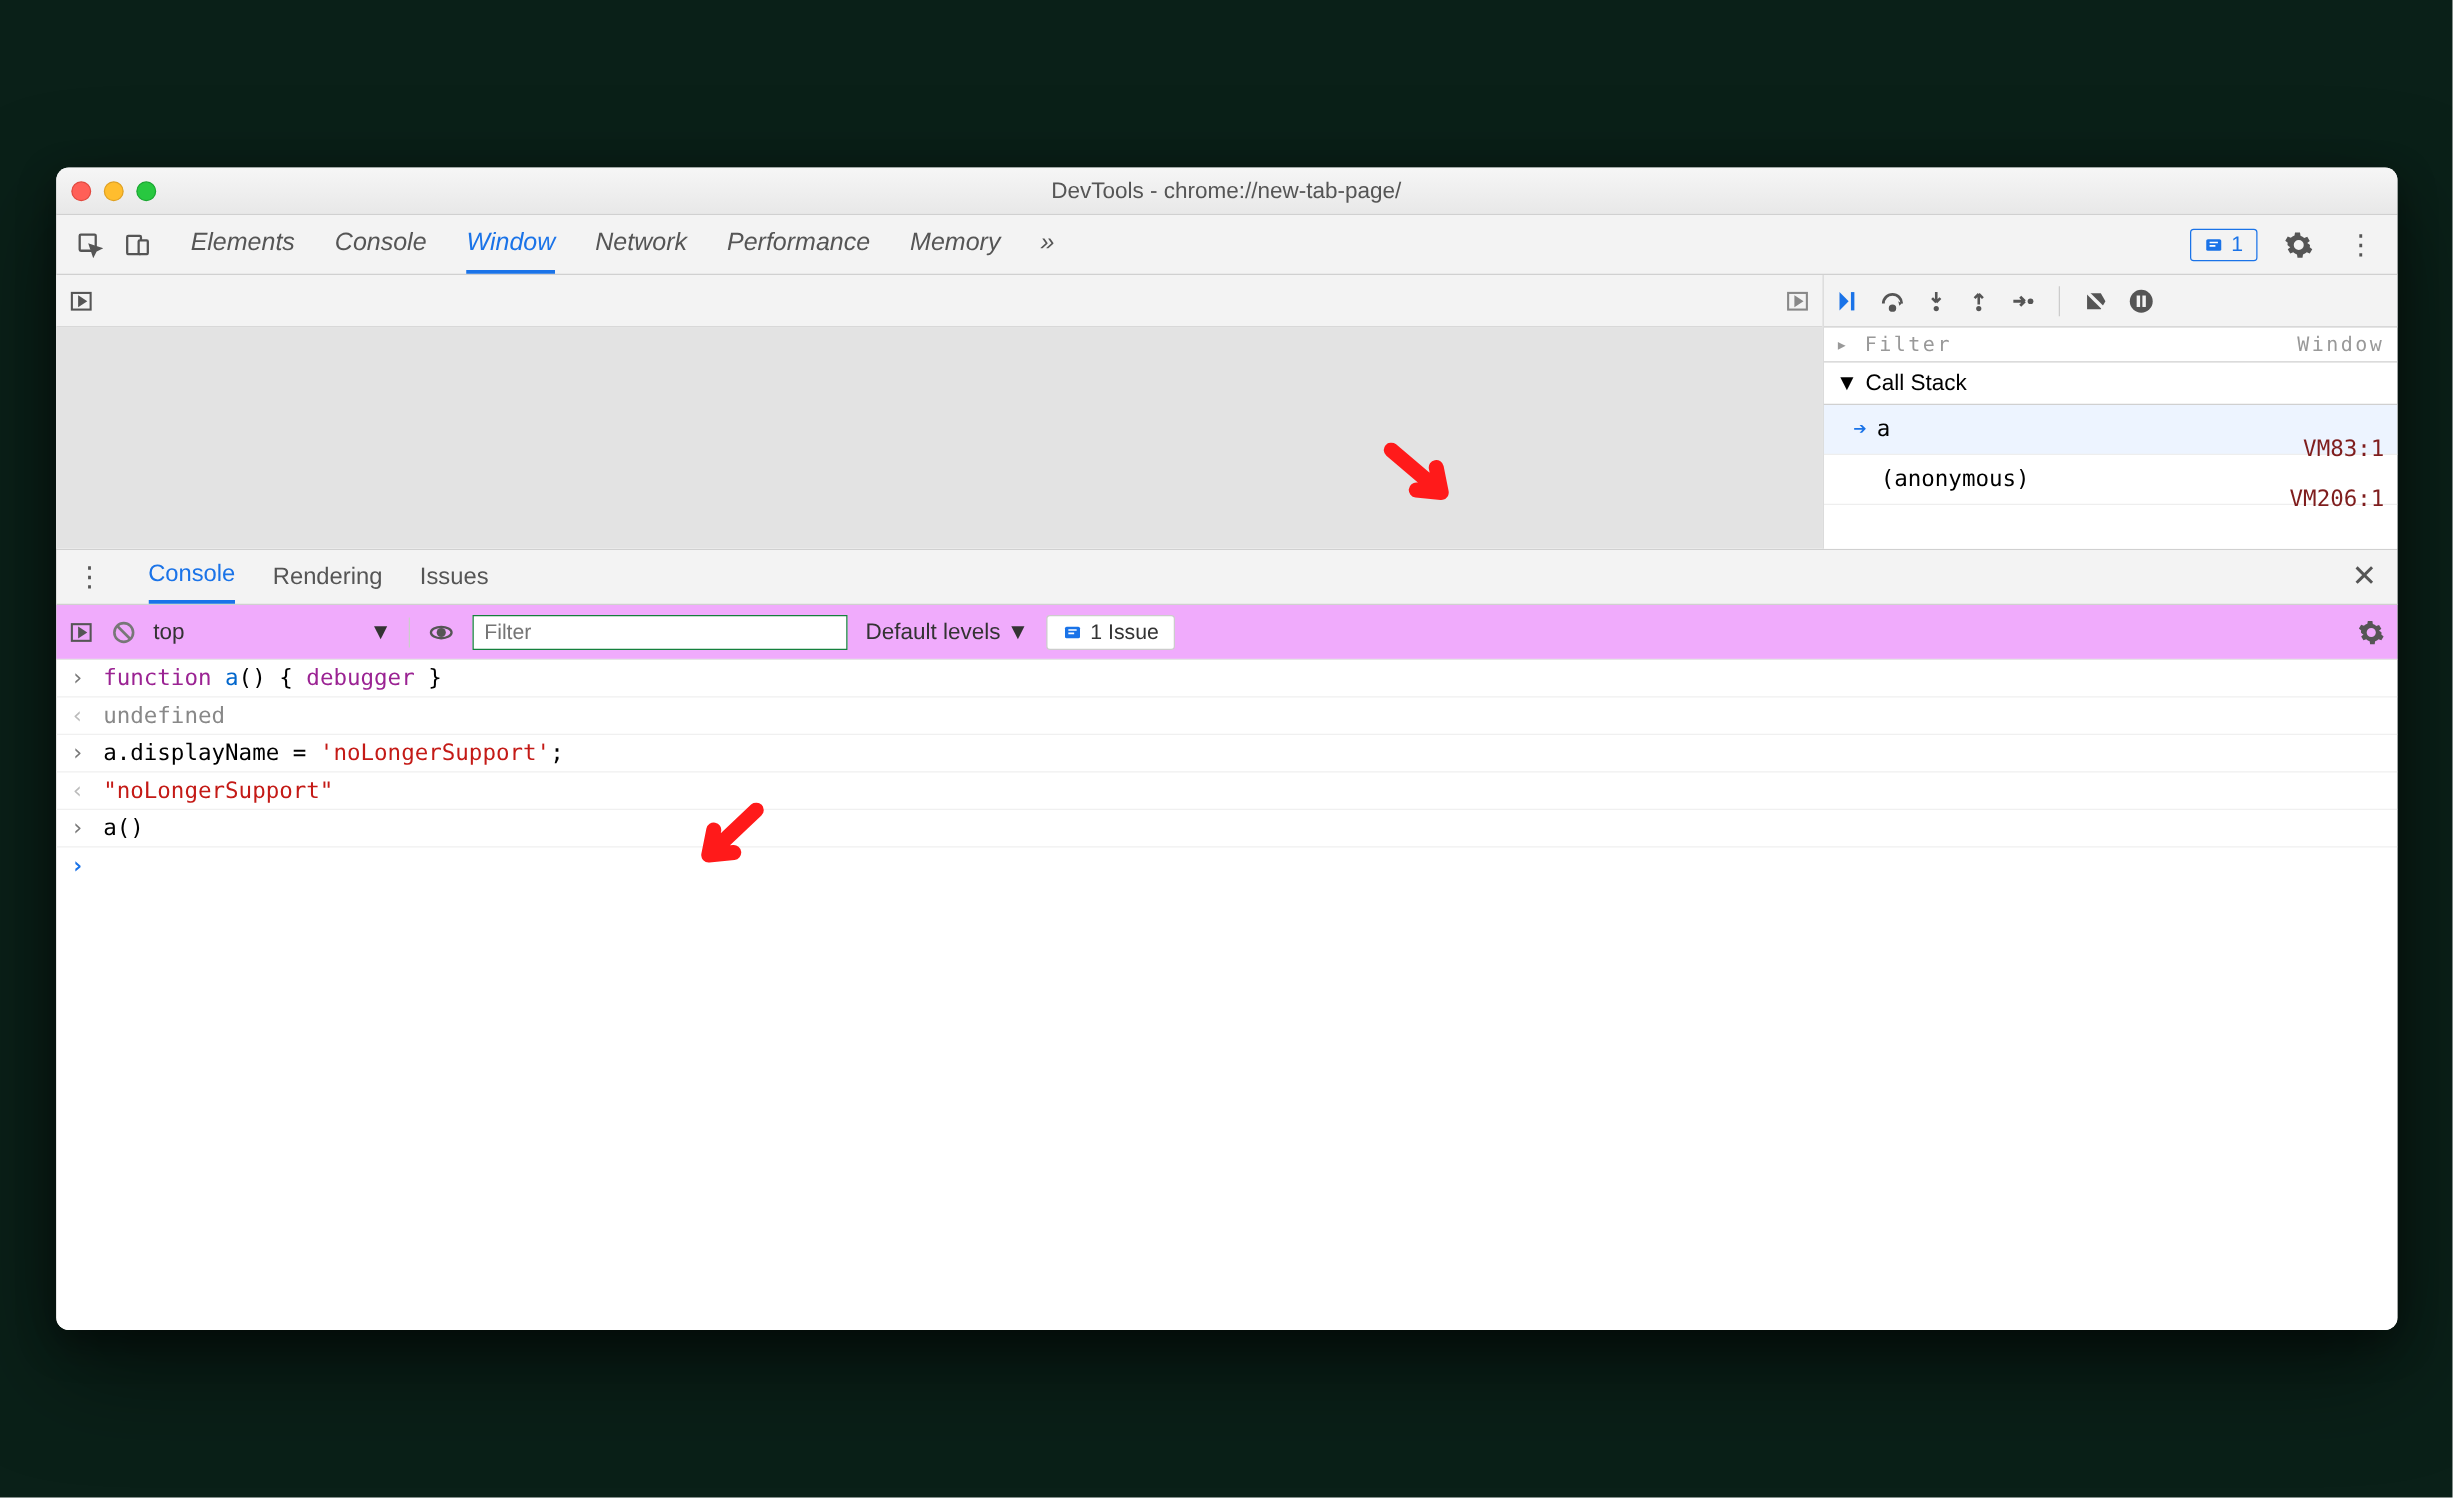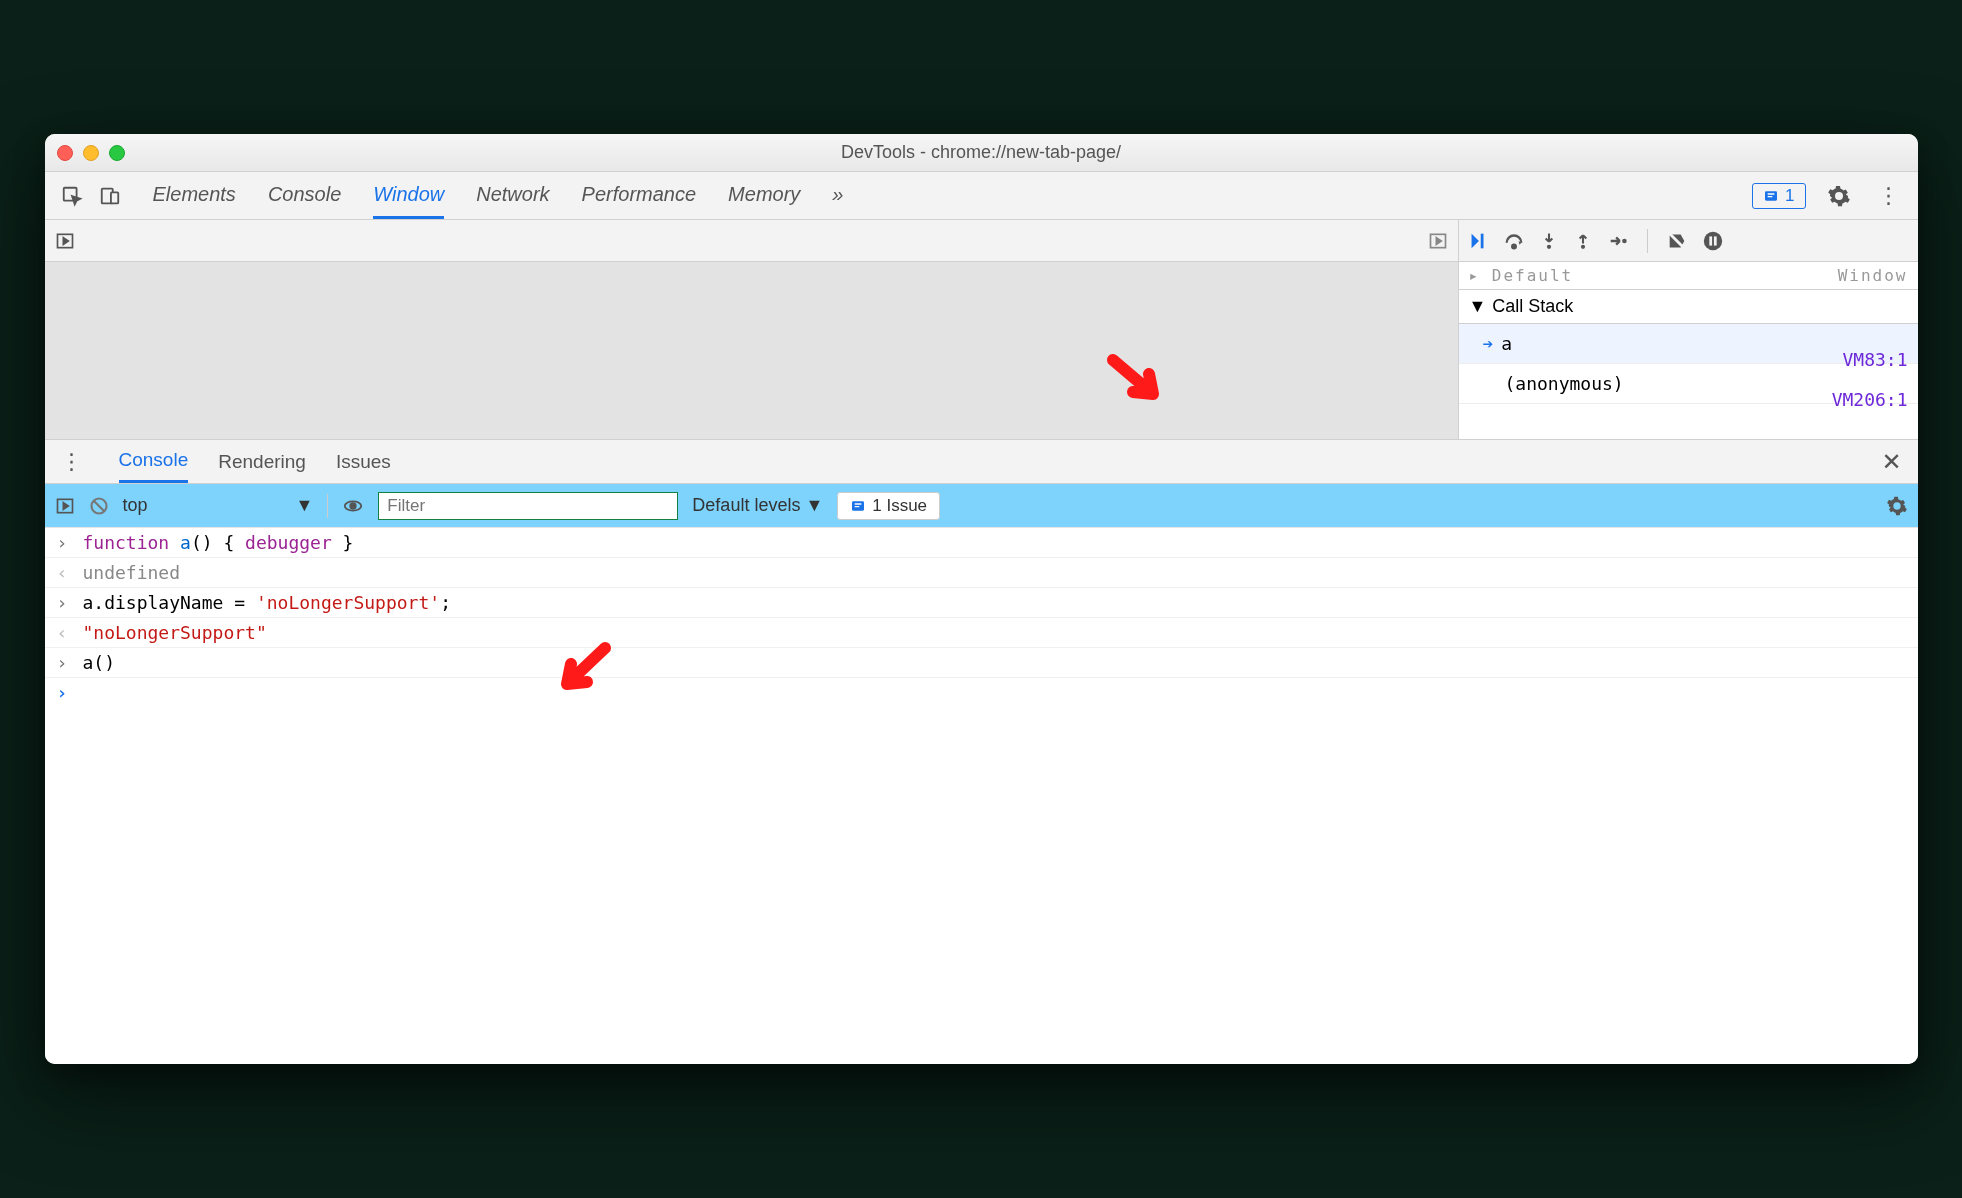--- a/index.html
+++ b/index.html
@@ -56,27 +56,27 @@
   .sources-row { display:flex; height:220px; border-bottom:1px solid #d0d0d0; }
   .sources-left { flex:1; background:#fff; display:flex; flex-direction:column; }
   .sources-toolbar { height:42px; border-bottom:1px solid #d0d0d0; display:flex; align-items:center; padding:0 10px; gap:12px; background:#f3f3f3;}
   .sources-empty { flex:1; background:#e3e3e3; }
   .sources-right { width:460px; border-left:1px solid #d0d0d0; display:flex; flex-direction:column; background:#fff; overflow:hidden;}
   .debug-toolbar { height:42px; border-bottom:1px solid #d0d0d0; display:flex; align-items:center; padding:0 8px; gap:14px; background:#f3f3f3; }
   .debug-toolbar .sep { width:1px; height:24px; background:#ccc; margin:0 4px; }
   .scope-top { height:28px; border-bottom:1px solid #d0d0d0; display:flex; align-items:center; padding:0 10px; font-family:monospace; color:#999; overflow:hidden; font-size:16px;}
   .section-hdr { height:34px; border-bottom:1px solid #d0d0d0; display:flex; align-items:center; padding:0 10px; font-size:18px; gap:6px; }
   .stack-row { height:40px; border-bottom:1px solid #eee; display:flex; align-items:center; padding:0 10px 0 24px; font-size:18px; font-family:monospace; }
-  .stack-row .loc { margin-left:auto; color:#6d28d9;margin-top:32px; }
+  .stack-row .loc { margin-left:auto; color:#7f1d1d;margin-top:32px; }
   .stack-row.active { background:#edf4ff; }
   .stack-row .ptr { color:#1a73e8; margin-right:8px; }
   .drawer-tabs { height:44px; border-bottom:1px solid #d0d0d0; display:flex; align-items:center; padding:0 10px; gap:30px; background:#f3f3f3; position:relative;}
   .drawer-tab { font-size:19px; color:#555; padding:9px 0; cursor:pointer; }
   .drawer-tab.active { color:#1a73e8; border-bottom:3px solid #1a73e8; }
-  .console-toolbar { height:44px; border-bottom:1px solid #e5e5e5; display:flex; align-items:center; padding:0 10px; gap:14px; background:#7dd3fc;}
+  .console-toolbar { height:44px; border-bottom:1px solid #e5e5e5; display:flex; align-items:center; padding:0 10px; gap:14px; background:#f0abfc;}
   .console-toolbar .ctx { display:flex; align-items:center; gap:8px; font-size:18px; color:#333; }
   .filter-input { width:300px; height:28px; border:1px solid #15803d; padding:0 8px; font-size:17px; background:#fff;}
   .console-body { flex:1; background:#fff; font-family:Menlo,Consolas,monospace; font-size:18px; overflow:auto; }
   .con-line { display:flex; padding:4px 12px; border-bottom:1px solid #f0f0f0; align-items:center; gap:10px; }
   .con-prompt { color:#888; width:16px; }
   .con-prompt.in::before { content:"›"; color:#777; }
   .con-prompt.out::before { content:"‹"; color:#bbb; }
   .con-prompt.blue::before { content:"›"; color:#1a73e8; font-weight:bold; }
   .tok-kw { color:#9b2393; }
   .tok-fn { color:#0066cc; }
@@ -202,21 +202,21 @@
           </span>
         <span>
             <svg width="22" height="22" viewBox="0 0 24 24" fill="#555">
               <circle cx="12" cy="12" r="10"></circle>
               <rect x="8" y="7" width="3" height="10" fill="#f3f3f3"></rect>
               <rect x="13" y="7" width="3" height="10" fill="#f3f3f3"></rect>
             </svg>
           </span>
       </div>
       <div class="scope-top">
-        <span style="letter-spacing:2px;">▸ Default</span>
+        <span style="letter-spacing:2px;">▸ Filter</span>
         <span style="margin-left:auto;letter-spacing:2px;">Window</span>
       </div>
       <div class="section-hdr">
         <span>▼</span>
         <span>Call Stack</span>
       </div>
       <div class="stack-row active">
         <span class="ptr">➔</span>
         <span>a</span>
         <span class="loc">VM83:1</span>

